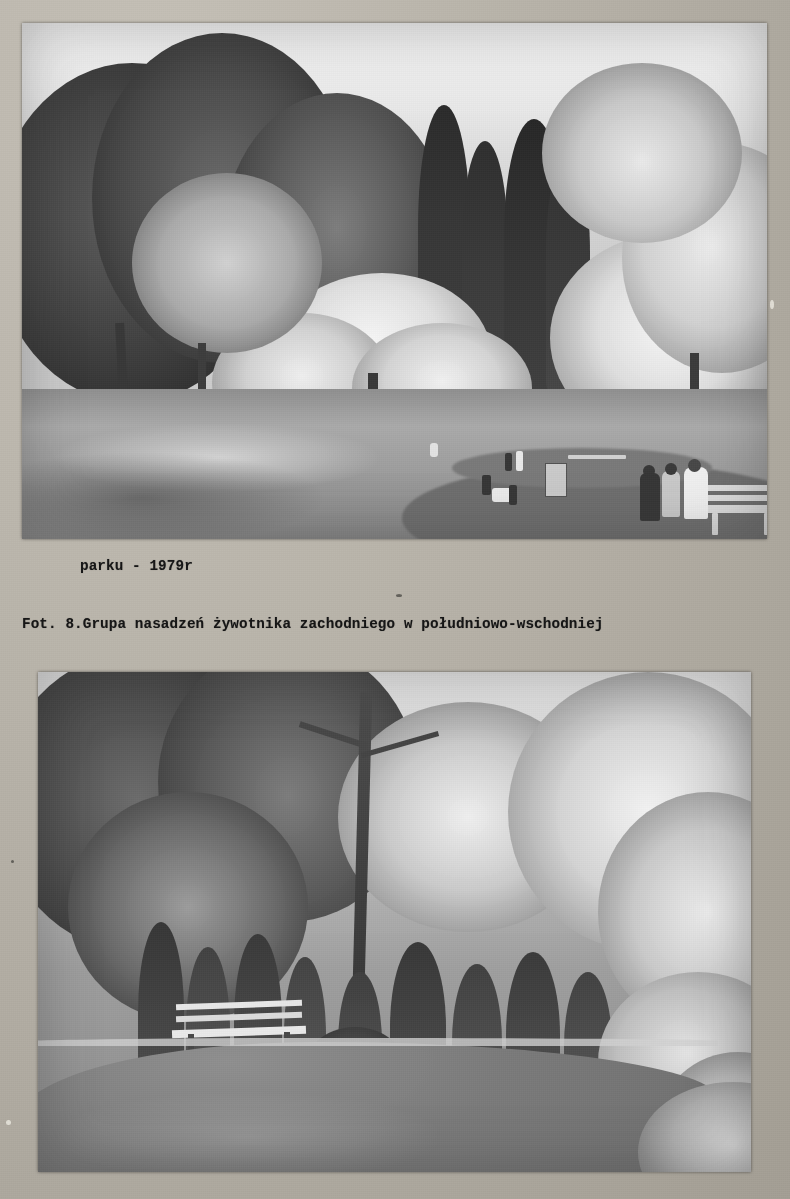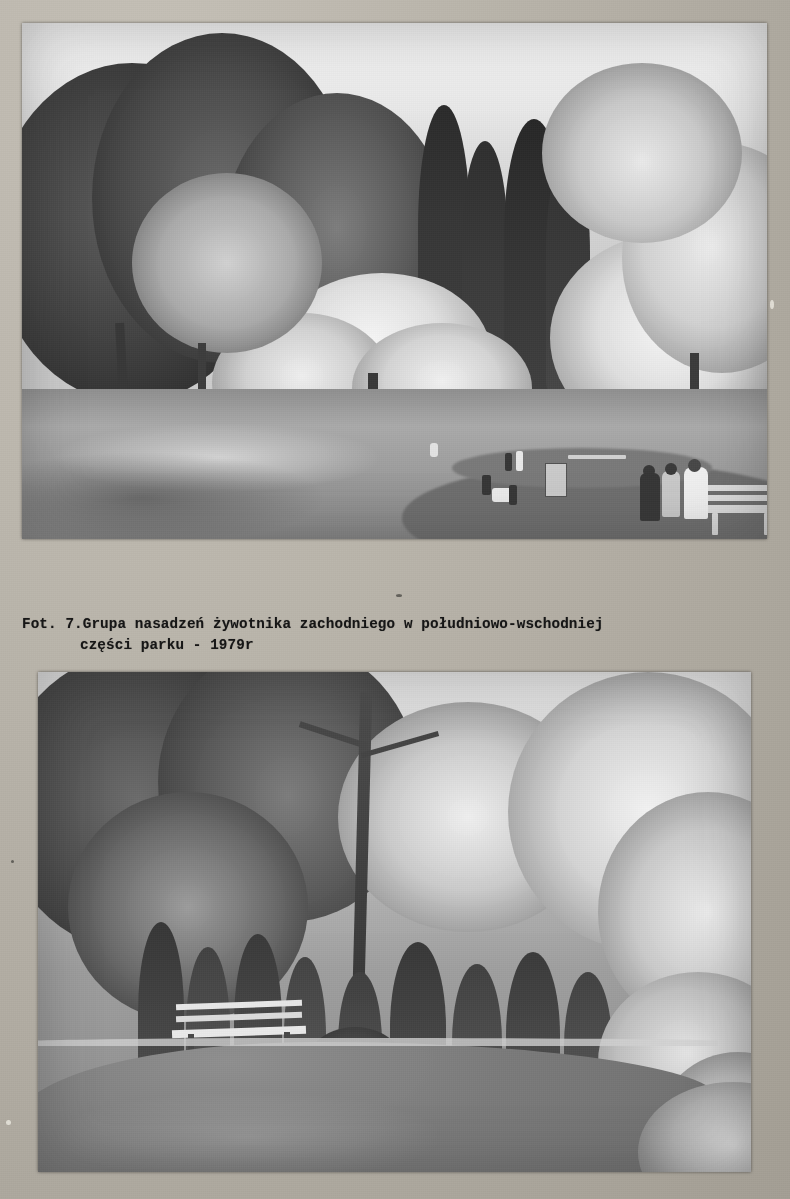--- a/index.html
+++ b/index.html
@@ -182,25 +182,25 @@
     <div class="figure" style="left:666px; top:436px; width:13px; height:13px; border-radius:50%; background:#4a4a43;"></div>
     <div class="figure" style="left:643px; top:440px; width:12px; height:12px; border-radius:50%; background:#3d3d37;"></div>
     <div class="figure" style="left:621px; top:442px; width:12px; height:12px; border-radius:50%; background:#3a3a34;"></div>
 
     <div class="bench" style="left:546px; top:432px; width:58px; height:4px; background:#cfcdc3;"></div>
 
     <div class="edge-shadow"></div>
   </div>
 
   <div class="caption-block" id="caption-6">
+    <div class="caption-line-indent">parku - 1979r</div>
   </div>
 
   <div class="caption-block" id="caption-7">
-    <div>Fot. 7.Grupa nasadzeń żywotnika zachodniego w południowo-wschodniej</div>
-    <div class="caption-line-indent">części parku - 1979r</div>
+    <div>Fot. 8.Grupa nasadzeń żywotnika zachodniego w południowo-wschodniej</div>
   </div>
 
   <div class="photo" id="photo-bottom">
     <div style="position:absolute; inset:0; background:linear-gradient(180deg,#e4e3dc 0%, #d6d5ce 12%, #c4c3bb 26%, #b4b3ab 40%, #9e9d95 60%, #8b8a83 100%);"></div>
 
     <div class="canopy" style="left:-40px; top:-20px; width:280px; height:300px; background:radial-gradient(ellipse at 50% 50%, #6e6e64 0%, #50504a 50%, #3c3c37 80%, rgba(60,60,55,0) 100%);"></div>
     <div class="canopy" style="left:120px; top:-30px; width:260px; height:280px; background:radial-gradient(ellipse at 50% 55%, #7d7d72 0%, #5a5a52 50%, #41413a 82%, rgba(65,65,58,0) 100%);"></div>
     <div class="canopy" style="left:300px; top:30px; width:260px; height:230px; background:radial-gradient(ellipse at 50% 50%, #eceadf 0%, #cac8bd 45%, #98968d 78%, rgba(120,118,110,0) 100%);"></div>
     <div class="canopy" style="left:470px; top:0px; width:280px; height:280px; background:radial-gradient(ellipse at 50% 50%, #f0eee4 0%, #d2d0c5 45%, #a09e94 78%, rgba(125,123,115,0) 100%);"></div>
     <div class="canopy" style="left:560px; top:120px; width:220px; height:240px; background:radial-gradient(ellipse at 50% 50%, #eae8de 0%, #c9c7bc 48%, #96948b 80%, rgba(120,118,110,0) 100%);"></div>

